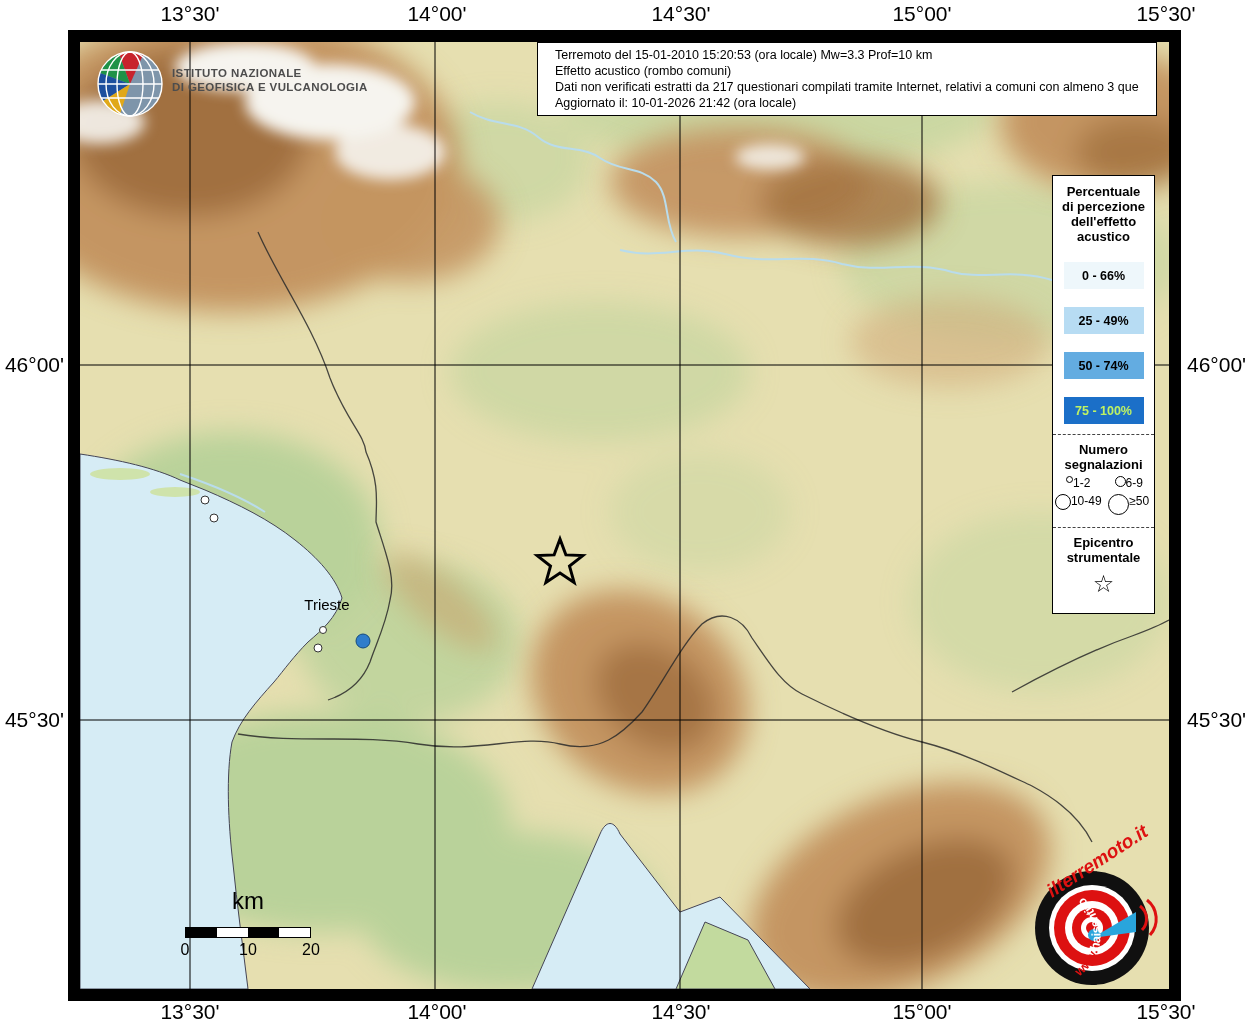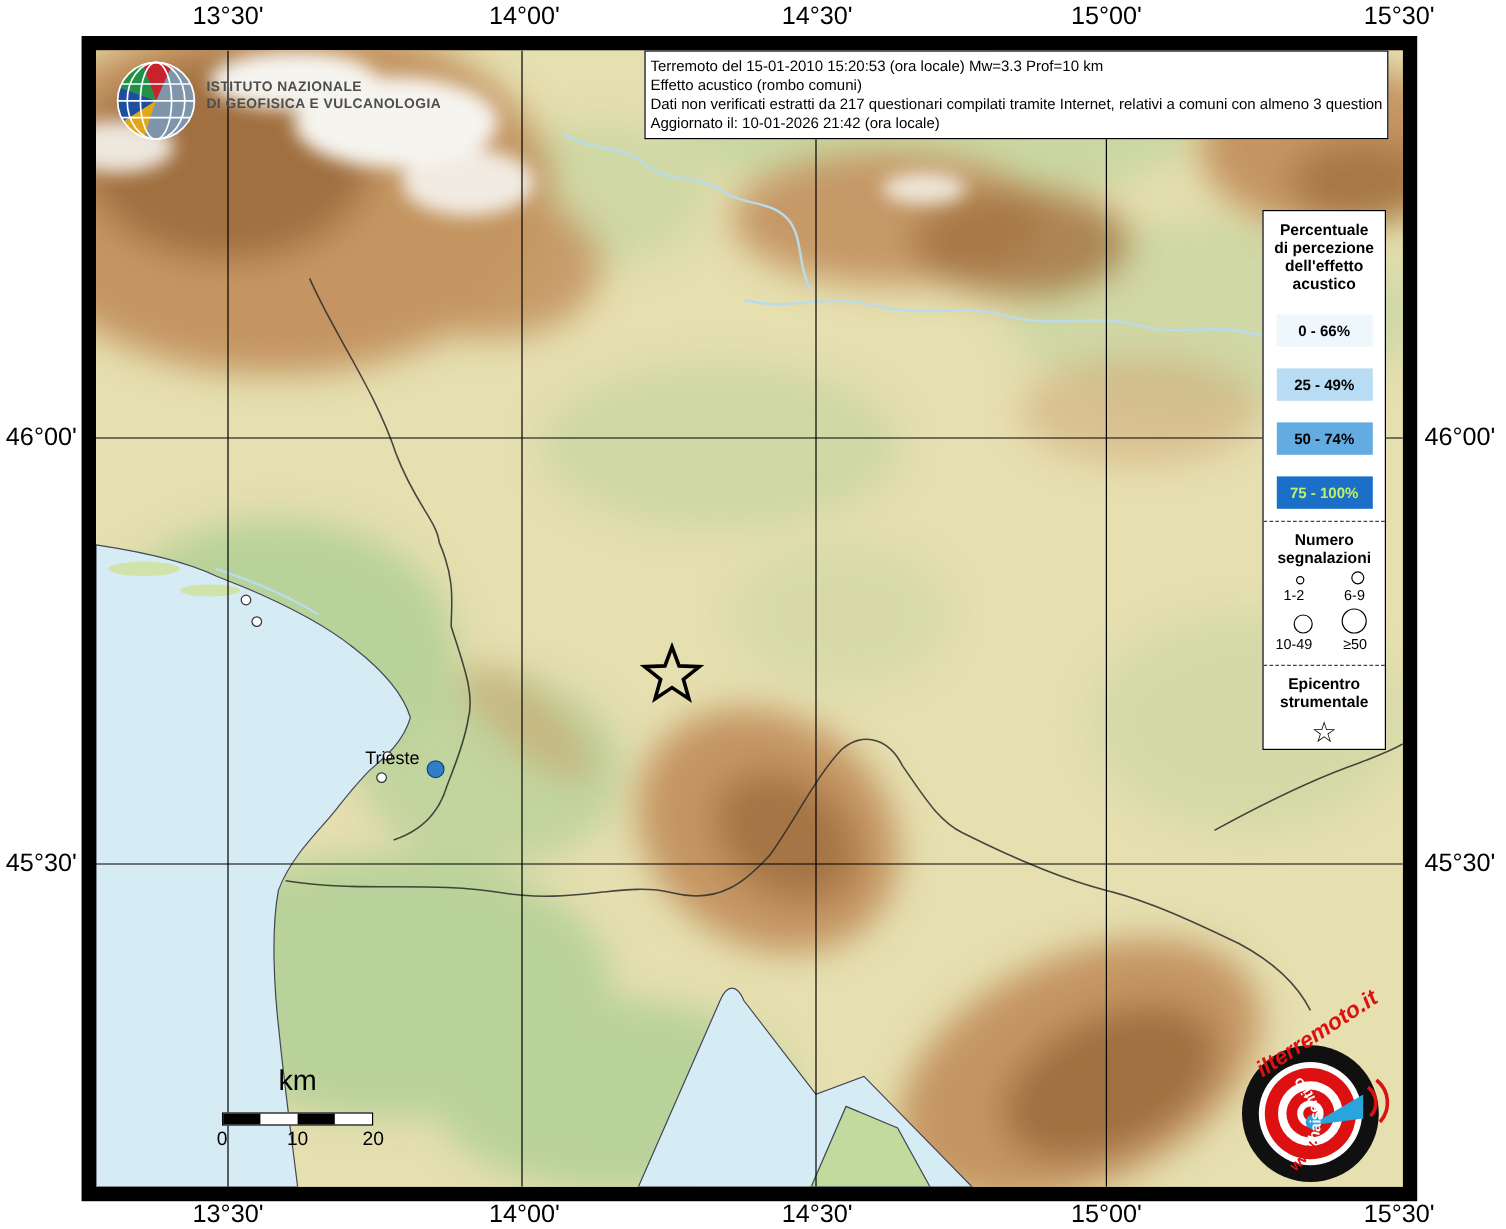--- a/index.html
+++ b/index.html
@@ -22,48 +22,48 @@
   .map > svg.terrain{position:absolute;left:0;top:0;width:1089px;height:947px;display:block}
 
   .ingv-logo{position:absolute;left:16px;top:8px;width:68px;height:68px}
   .ingv-text{
     position:absolute;left:92px;top:24px;font-size:11.5px;font-weight:bold;
     color:#4d4d4d;letter-spacing:.4px;line-height:1.25;white-space:nowrap;
   }
 
   .info-box{
     position:absolute;left:457px;top:0;width:620px;background:#fff;
-    border:1px solid #000;padding:4px 4px;font-size:12.5px;line-height:16px;
+    border:1px solid #000;padding:4px 17px;font-size:12.5px;line-height:16px;
   }
   .info-box div{white-space:nowrap;overflow:hidden}
 
   .legend{
     position:absolute;left:972px;top:133px;width:103px;background:#fff;
     border:1px solid #000;display:flex;flex-direction:column;align-items:center;
-    padding:8px 0 0;
+    padding:8px 0 16px;
   }
   .lg-title{font-weight:bold;font-size:13px;line-height:15px;text-align:center}
   .lg-title.small{margin-top:2px;margin-bottom:4px}
   .swatch{
     width:80px;height:27px;margin-top:18px;display:flex;align-items:center;
     justify-content:center;font-size:12.5px;font-weight:bold;
   }
   .swatch.s4{color:#bef264}
   .lg-divider{width:100%;border-top:1px dashed #444;margin:10px 0 5px}
   .count-grid{display:grid;grid-template-columns:1fr 1fr;row-gap:4px;width:100%;justify-items:center}
-  .count-item{display:flex;flex-direction:column;align-items:flex-end;justify-content:flex-end}
+  .count-item{display:flex;flex-direction:row;align-items:flex-start;justify-content:flex-end}
   .count-item .ring{background:#fff;border:1.5px solid #000;border-radius:50%;display:block;margin-bottom:2px}
   .ring.r1{width:7px;height:7px}
   .ring.r2{width:11px;height:11px}
   .ring.r3{width:16px;height:16px}
   .ring.r4{width:21px;height:21px}
   .count-item .cl{font-size:12px}
   .lg-star{font-size:24px;line-height:26px;margin-top:2px}
 
-  .city-label{position:absolute;left:203px;top:582px;width:88px;text-align:center;font-size:15px}
+  .city-label{position:absolute;left:203px;top:554px;width:88px;text-align:center;font-size:15px}
 
   .scalebar{position:absolute;left:105px;top:846px;width:126px}
   .scalebar .km{font-size:24px;text-align:center;line-height:26px}
   .scalebar .bar{display:flex;height:11px;border:1.5px solid #000;margin-top:13px;background:#fff}
   .scalebar .seg{flex:1}
   .scalebar .seg.b{background:#000}
   .scalebar .ticks{position:relative;height:22px;font-size:16px;margin-top:3px}
   .scalebar .ticks span{position:absolute;transform:translateX(-50%)}
 </style>
 </head>

